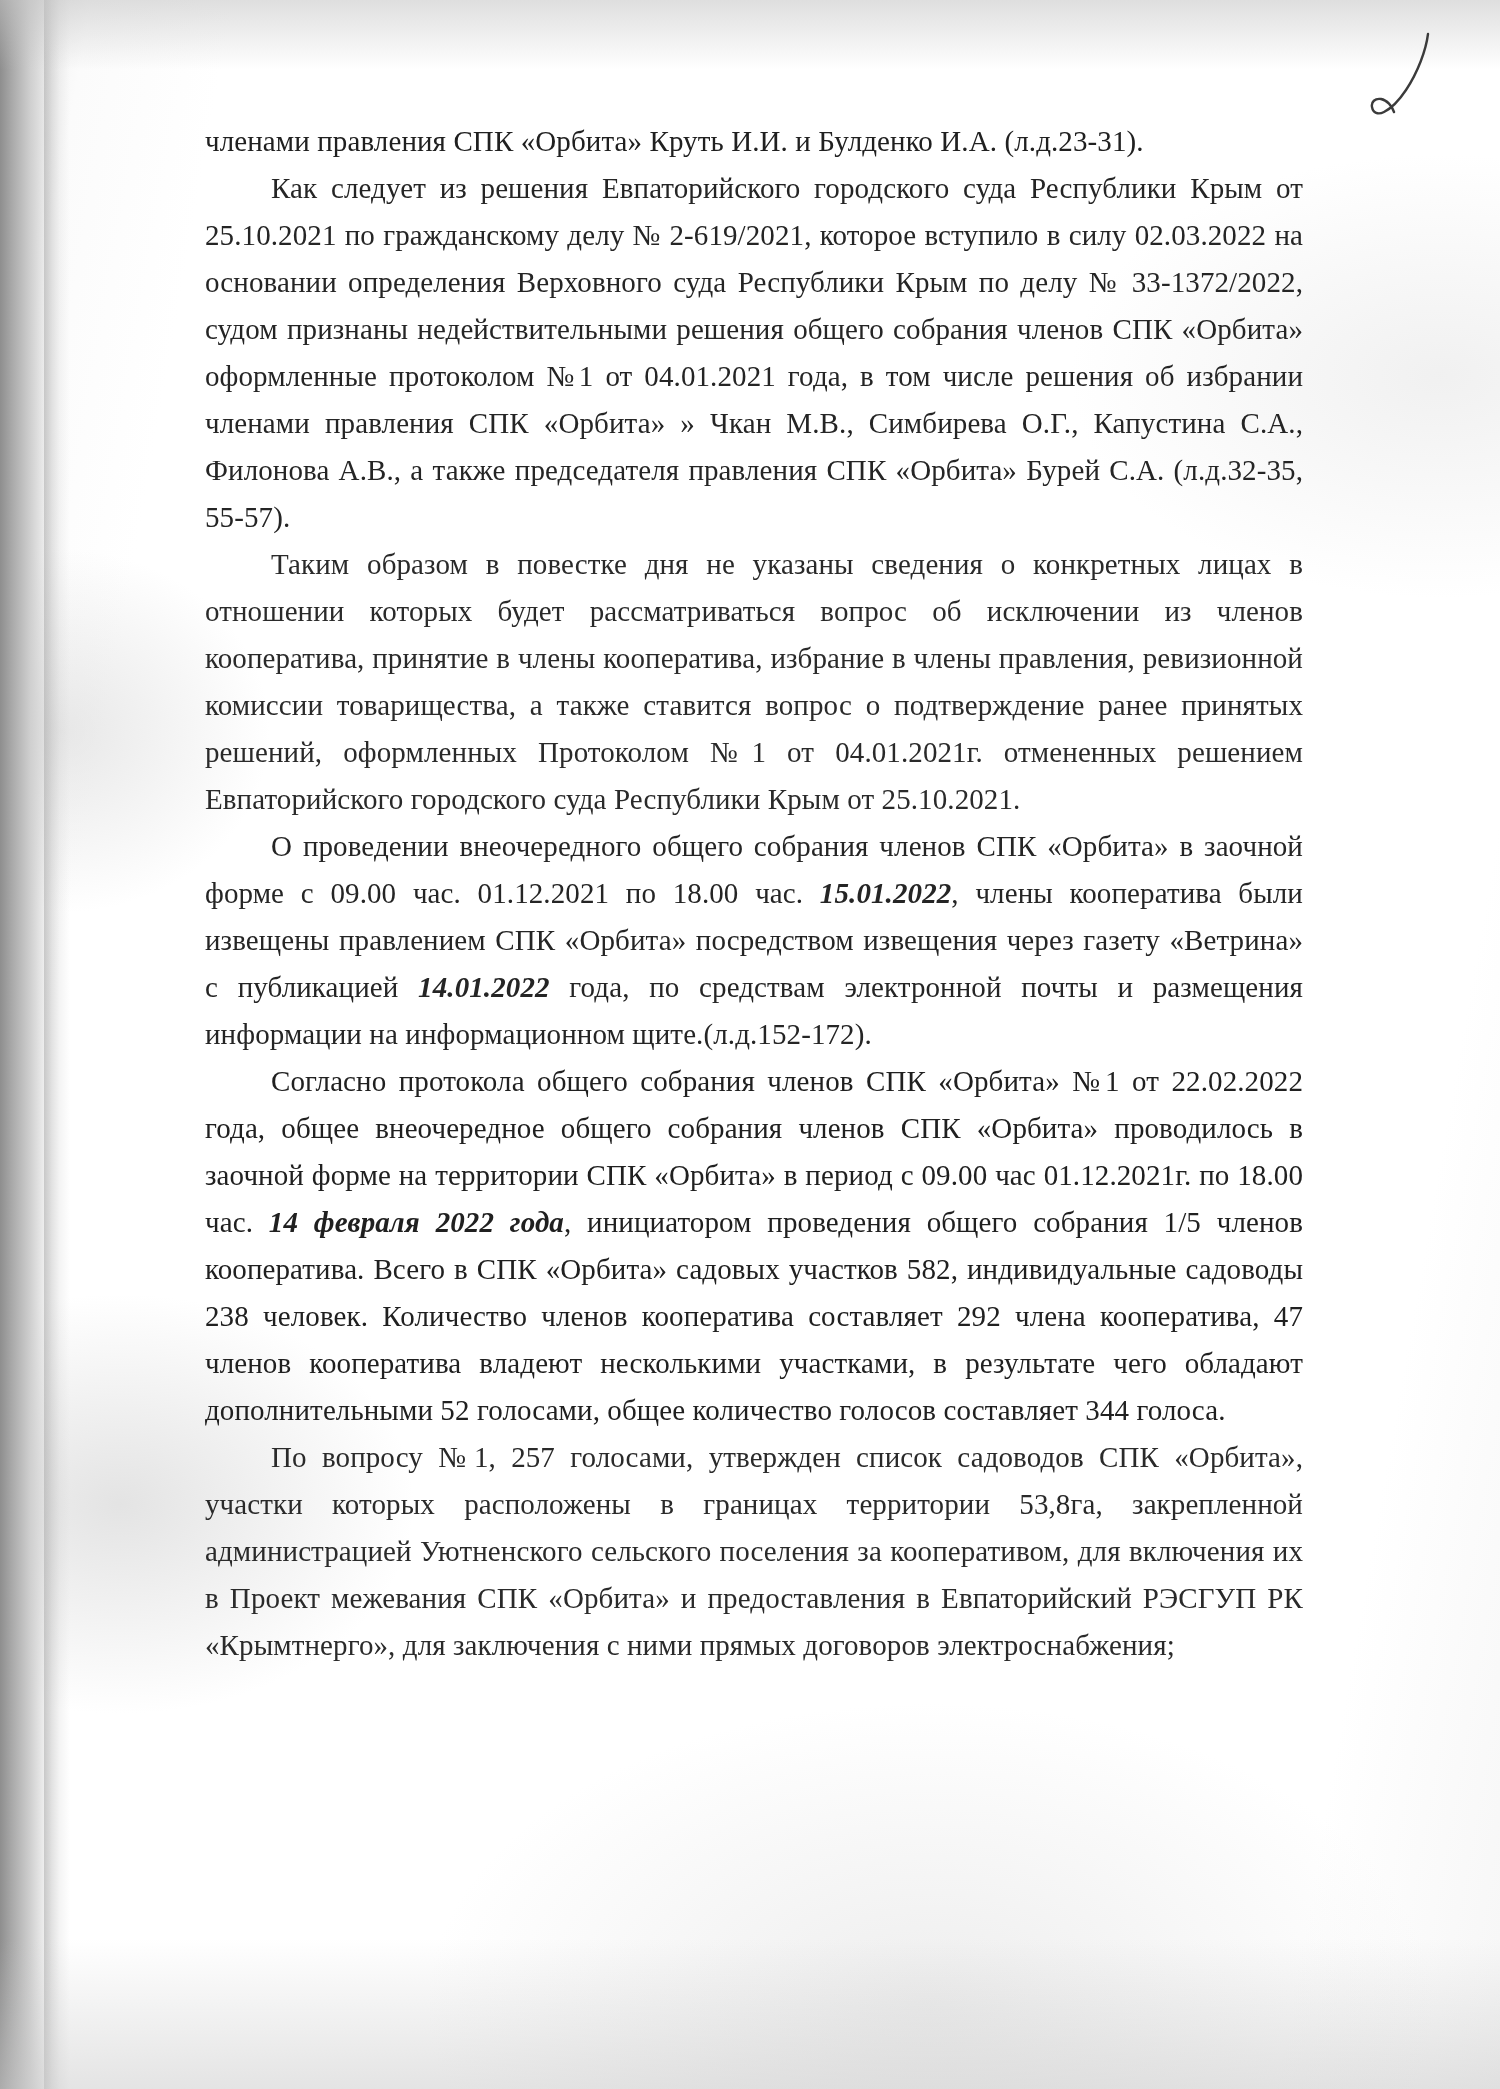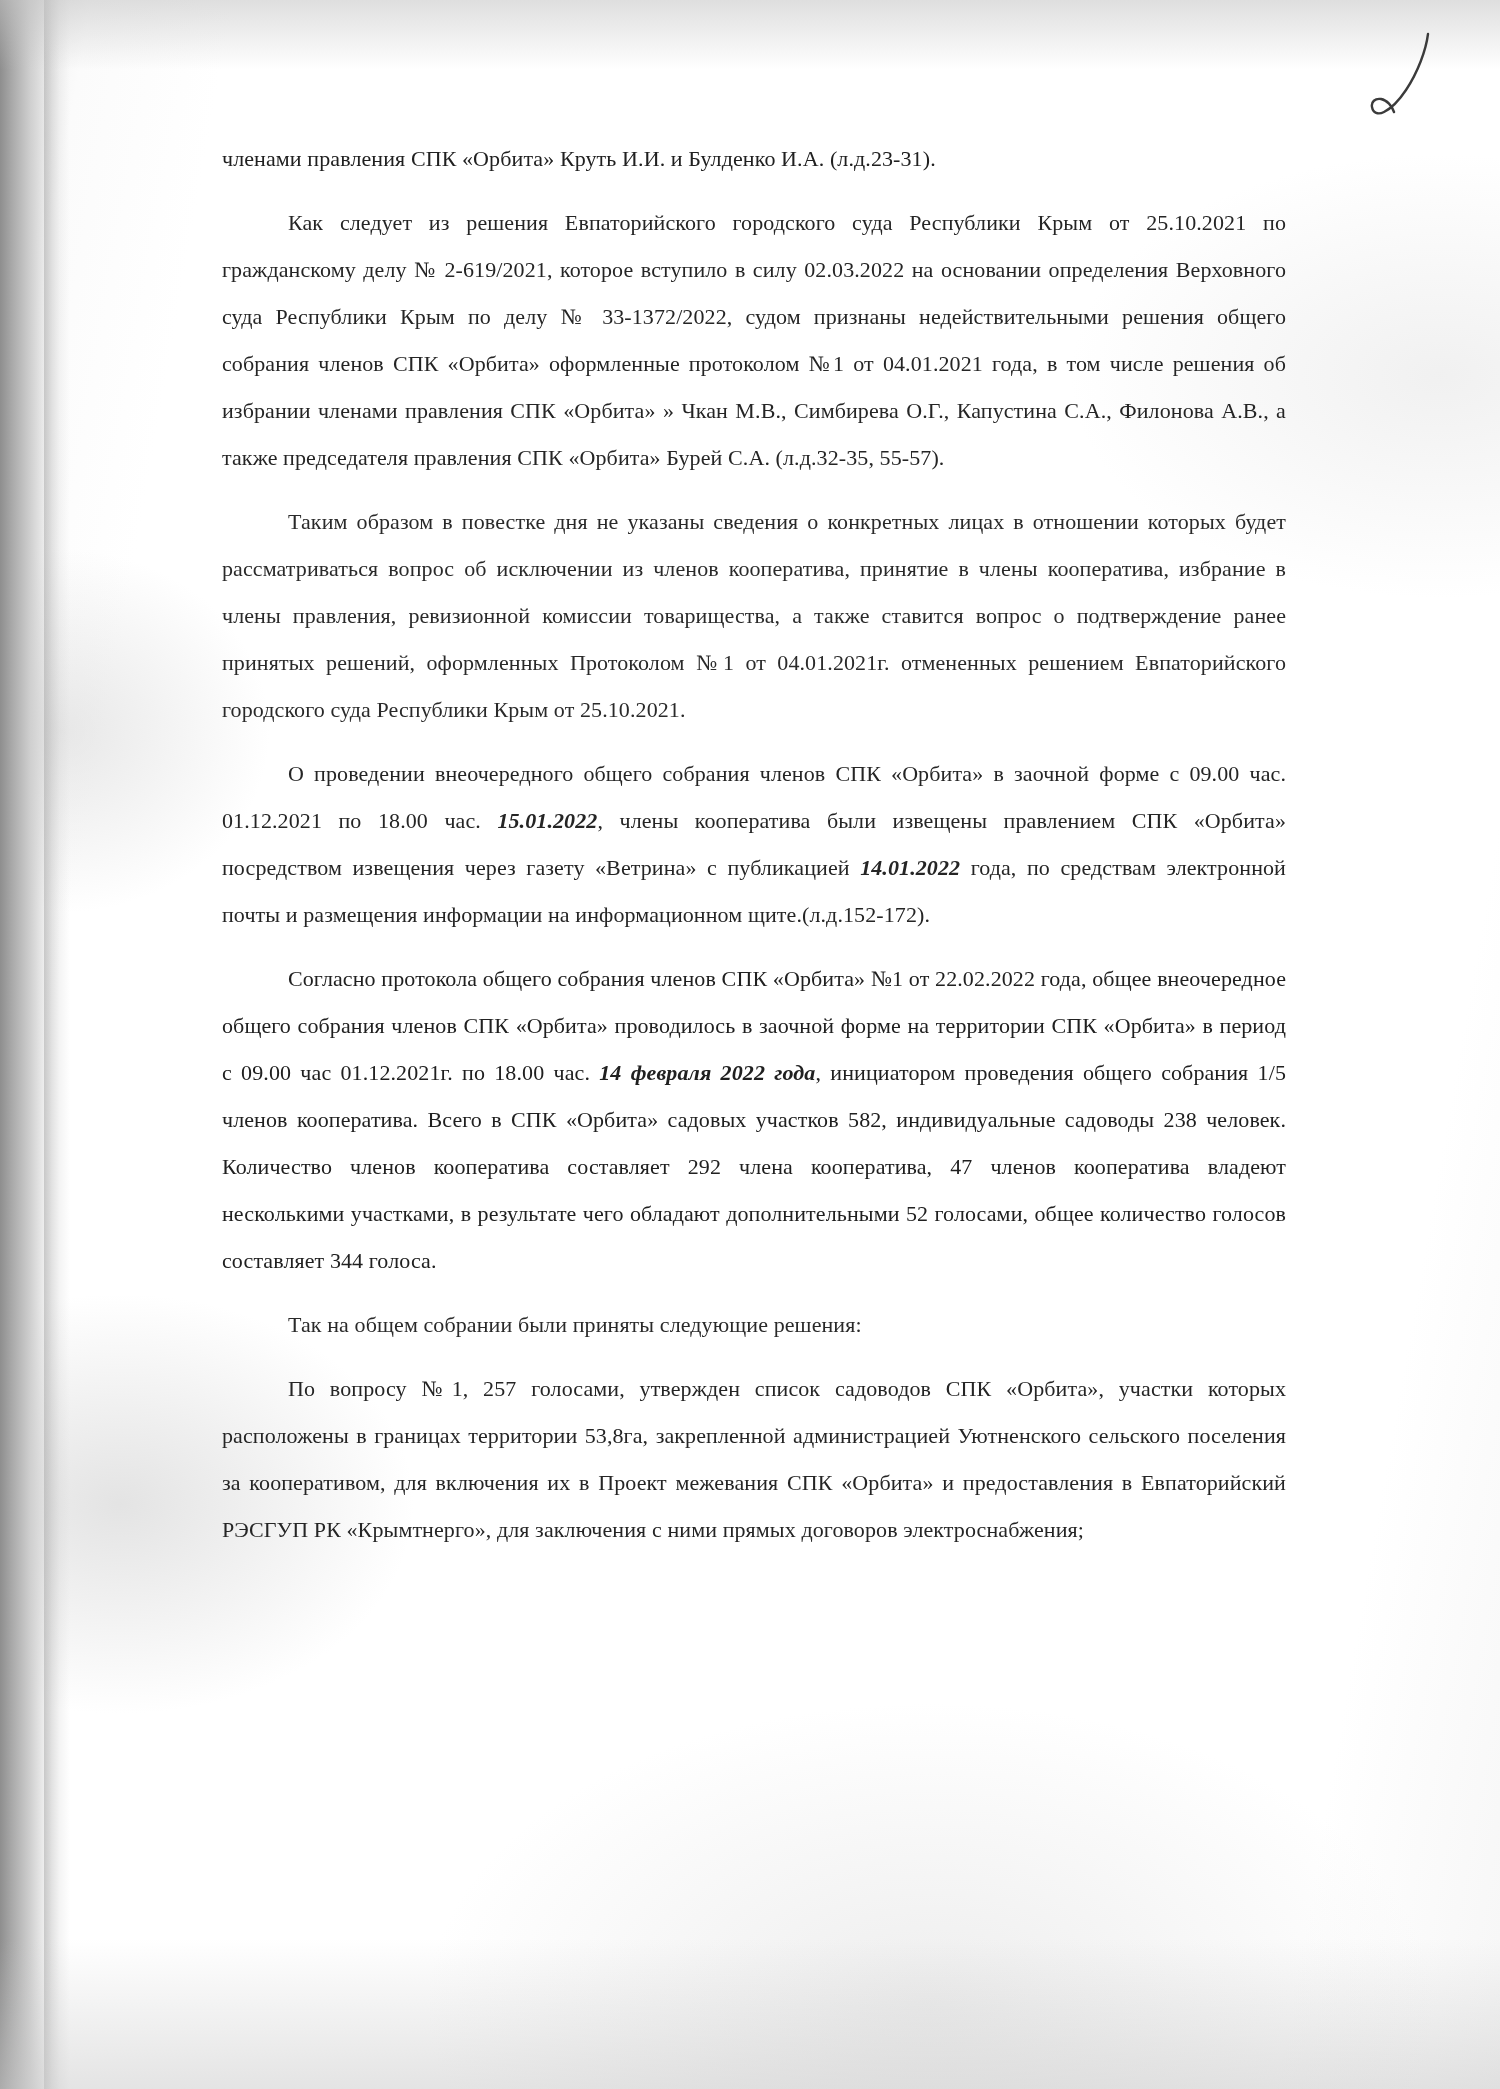--- a/index.html
+++ b/index.html
@@ -60,24 +60,24 @@
     height: 90px;
     pointer-events: none;
   }
   .doc-body {
     position: absolute;
     left: 205px;
     top: 118px;
     width: 1098px;
   }
   p.para {
-    margin: 17px;
+    margin: 0;
     text-align: justify;
     text-justify: inter-word;
-    font-size: 22px;
+    font-size: 29px;
     line-height: 47px;
     letter-spacing: 0.1px;
     text-indent: 0;
     color: #252525;
   }
   p.indent   { text-indent: 66px; }
   p.noindent { text-indent: 0; }
   b.bold { font-weight: bold; font-style: italic; }
   
   .doc-body p.para:nth-child(3n)   { color: #2a2a2a; }
@@ -96,17 +96,16 @@
   <svg class="corner-mark" viewBox="0 0 70 90" aria-hidden="true">
     <path d="M58 2 C56 18, 48 40, 36 58 C30 67, 22 76, 14 80 C8 83, 3 81, 2 75 C1 70, 5 66, 11 67 C17 68, 22 74, 24 80" fill="none" stroke="#3b3b3b" stroke-width="2.4" stroke-linecap="round"></path>
   </svg>
 
   <div class="doc-body">
       <p class="para noindent"><span>членами правления СПК «Орбита» Круть И.И. и Булденко И.А. (л.д.23-31).</span></p>
       <p class="para indent"><span>Как следует из решения Евпаторийского городского суда Республики Крым от 25.10.2021 по гражданскому делу № 2-619/2021, которое вступило в силу 02.03.2022 на основании определения Верховного суда Республики Крым по делу № 33-1372/2022, судом признаны недействительными решения общего собрания членов СПК «Орбита» оформленные протоколом №1 от 04.01.2021 года, в том числе решения об избрании членами правления СПК «Орбита» » Чкан М.В., Симбирева О.Г., Капустина С.А., Филонова А.В., а также председателя правления СПК «Орбита» Бурей С.А. (л.д.32-35, 55-57).</span></p>
       <p class="para indent"><span>Таким образом в повестке дня не указаны сведения о конкретных лицах в отношении которых будет рассматриваться вопрос об исключении из членов кооператива, принятие в члены кооператива, избрание в члены правления, ревизионной комиссии товарищества, а также ставится вопрос о подтверждение ранее принятых решений, оформленных Протоколом №1 от 04.01.2021г. отмененных решением Евпаторийского городского суда Республики Крым от 25.10.2021.</span></p>
       <p class="para indent"><span>О проведении внеочередного общего собрания членов  СПК «Орбита» в заочной форме  с 09.00 час. 01.12.2021 по 18.00 час. </span><b class="bold">15.01.2022</b><span>, члены кооператива были извещены правлением СПК «Орбита» посредством извещения через газету «Ветрина» с публикацией </span><b class="bold">14.01.2022</b><span> года, по средствам электронной почты и размещения информации на информационном щите.(л.д.152-172).</span></p>
       <p class="para indent"><span>Согласно протокола общего собрания членов СПК «Орбита» №1 от 22.02.2022 года, общее внеочередное общего собрания членов  СПК «Орбита»  проводилось в заочной форме на  территории СПК «Орбита» в период с 09.00 час 01.12.2021г. по 18.00 час. </span><b class="bold">14 февраля 2022 года</b><span>, инициатором проведения общего собрания 1/5 членов кооператива. Всего в  СПК «Орбита» садовых участков 582, индивидуальные садоводы 238 человек. Количество членов кооператива составляет 292 члена кооператива, 47 членов кооператива владеют несколькими участками, в результате чего обладают дополнительными 52 голосами, общее количество голосов составляет 344 голоса.</span></p>
-      <p class="para indent"><span>Так на общем собрании были приняты следующие решения:</span></p>
       <p class="para indent"><span>По вопросу №1, 257 голосами,  утвержден список садоводов СПК «Орбита», участки которых расположены в границах территории 53,8га, закрепленной администрацией Уютненского сельского поселения за кооперативом, для включения их в Проект межевания СПК «Орбита» и предоставления в Евпаторийский РЭСГУП РК «Крымтнерго», для заключения с ними прямых договоров электроснабжения;</span></p>
     </div>
 
 </div>
 
 </body></html>

